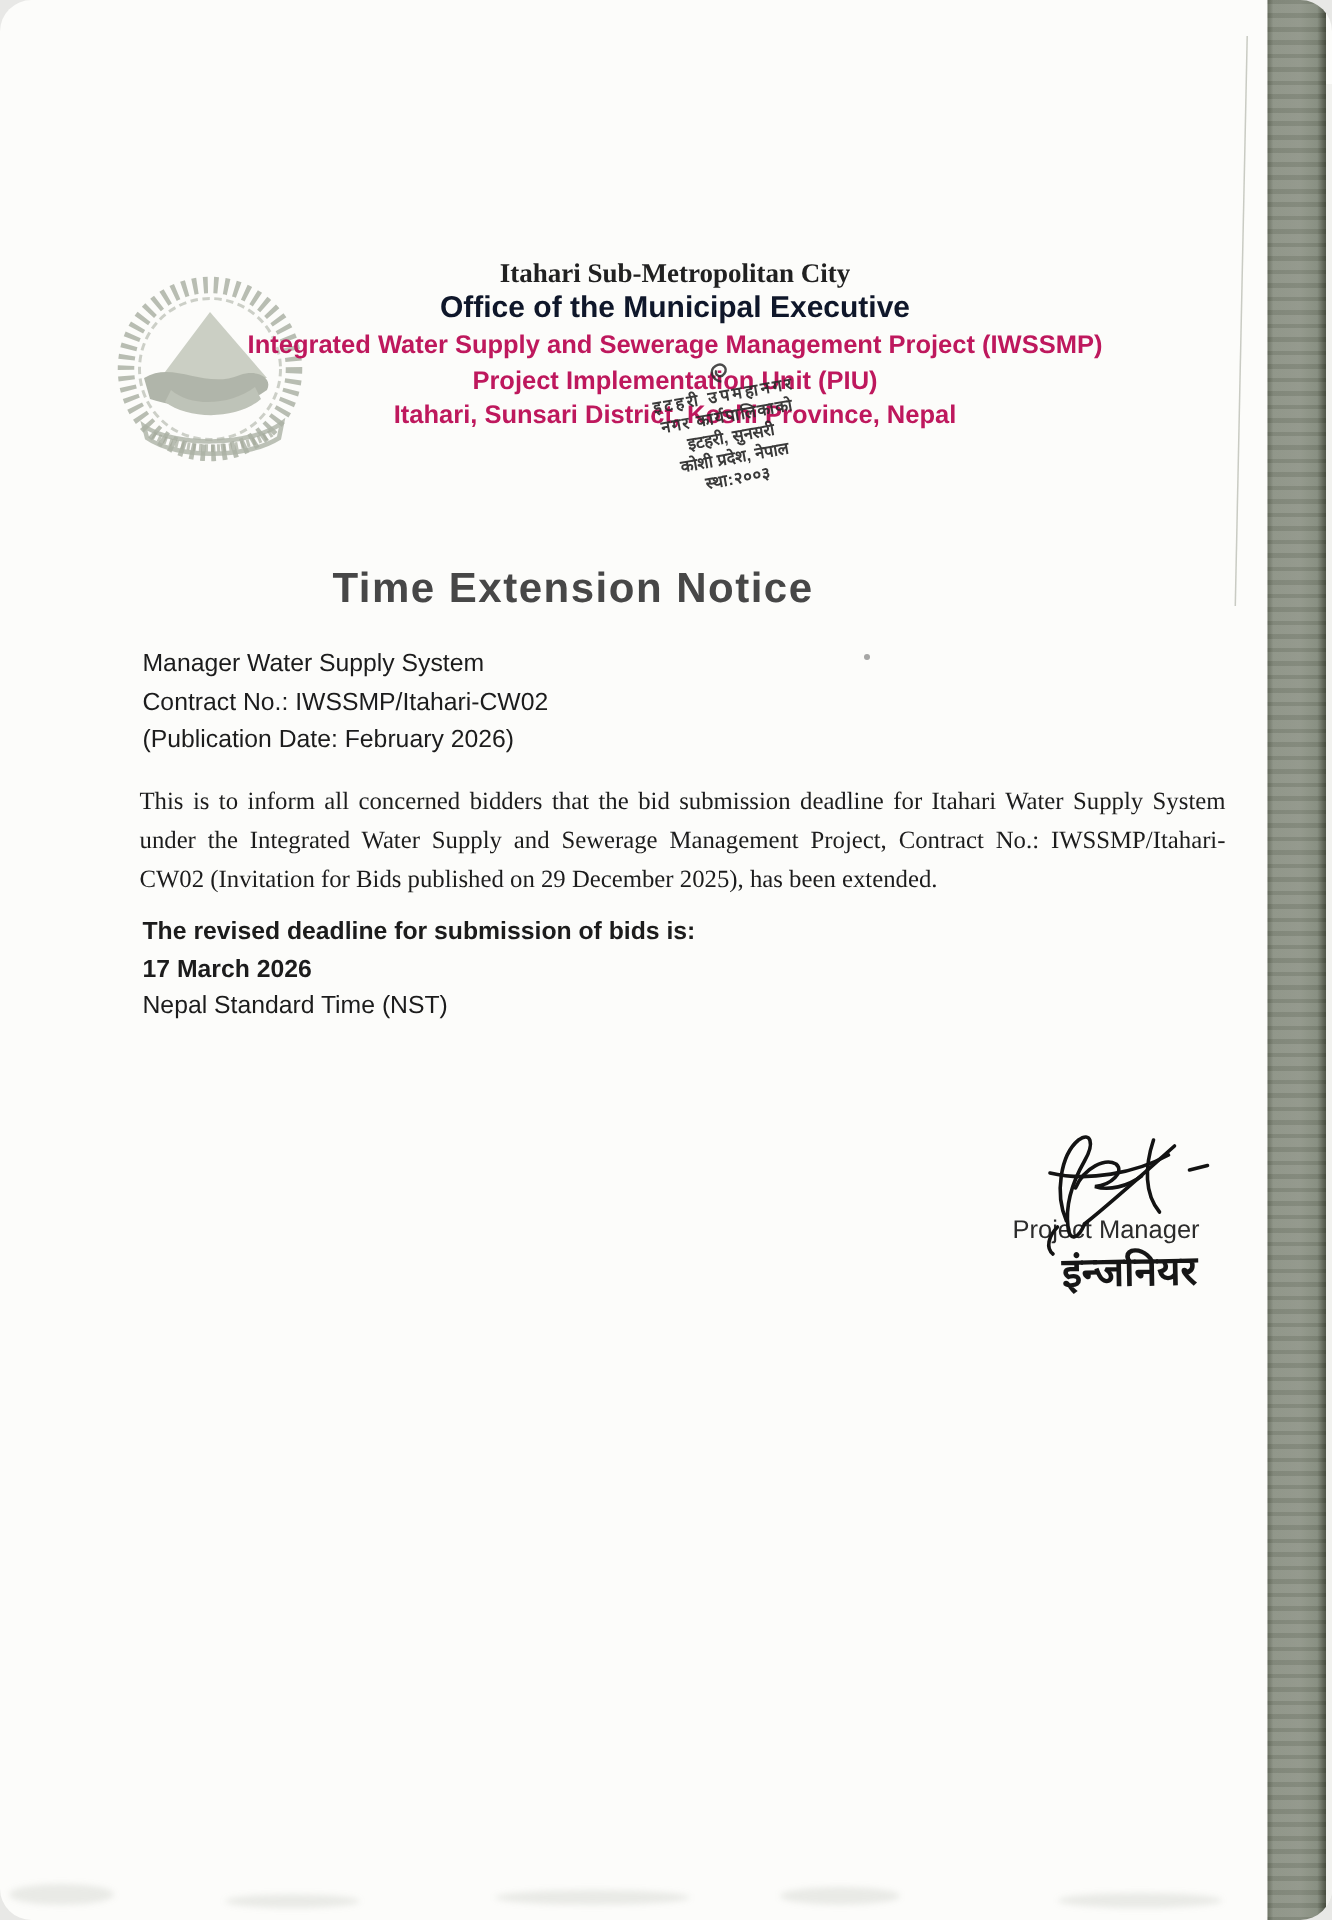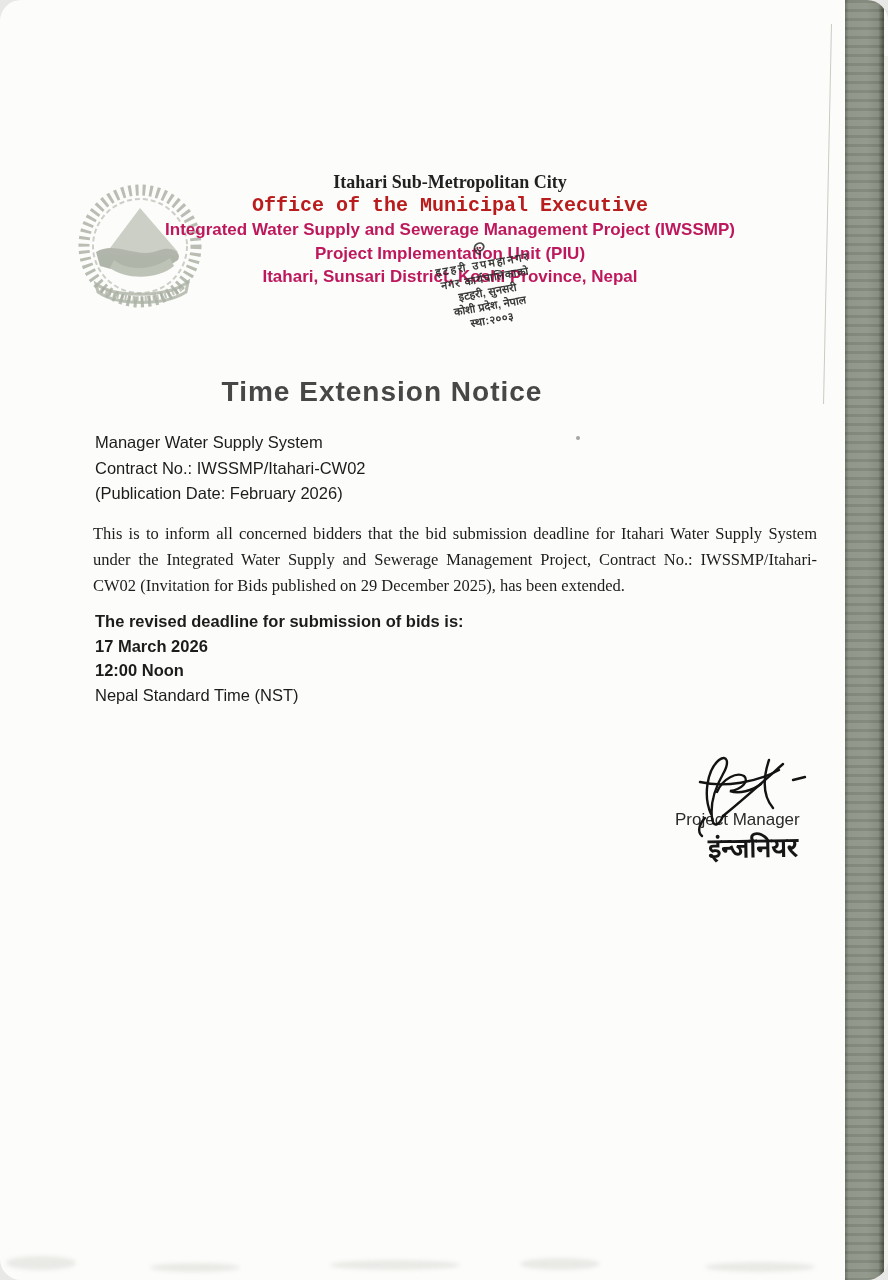--- a/index.html
+++ b/index.html
@@ -4,21 +4,21 @@
 <style>
   html,body{margin:0;padding:0;background:#e8e8e6;}
   .page{
     position:relative;width:888px;height:1280px;margin:0 auto;
     background:#fcfcfa;overflow:hidden;
     font-family:"Liberation Sans",sans-serif;color:#1c1c1c;border-radius:21px;
   }
   
   .header{position:absolute;left:30px;top:171px;width:840px;text-align:center;z-index:2;}
   .hdr-city{font-family:"Liberation Serif",serif;font-weight:bold;font-size:18px;line-height:22px;color:#212121;}
-  .hdr-office{font-weight:bold;font-size:20px;line-height:25px;color:#b91c1c;font-family:Liberation Mono, monospace;}
+  .hdr-office{font-weight:bold;font-size:20px;line-height:25px;color:#0f172a;}
   .hdr-project,.hdr-unit,.hdr-address{font-weight:bold;font-size:17px;line-height:23.5px;color:#be185d;}
   
   .emblem{position:absolute;left:66px;top:180px;width:152px;height:148px;opacity:.8;z-index:1;}
   
   .round-stamp{
     position:absolute;left:396px;top:240px;width:180px;z-index:3;
     transform:rotate(-10deg);text-align:center;color:#2a2a2a;
   }
   .round-stamp .stamp-flower{display:block;margin:0 auto 1px auto;}
   .round-stamp div{font-weight:bold;font-size:11px;line-height:14px;white-space:nowrap;opacity:.92;}
@@ -106,21 +106,20 @@
     <div>Manager Water Supply System</div>
     <div>Contract No.: IWSSMP/Itahari-CW02</div>
     <div>(Publication Date: February 2026)</div>
   </div>
 
   <div class="para1">This is to inform all concerned bidders that the bid submission deadline for Itahari Water Supply System under the Integrated Water Supply and Sewerage Management Project, Contract No.: IWSSMP/Itahari-CW02 (Invitation for Bids published on 29 December 2025), has been extended.</div>
 
   <div class="deadline">
     <div class="b">The revised deadline for submission of bids is:</div>
     <div class="b">17 March 2026</div>
-    <div class="b">12:00 Noon</div>
     <div>Nepal Standard Time (NST)</div>
   </div>
 
 
   <svg class="sig-svg" width="170" height="92" viewBox="0 0 170 92" aria-hidden="true">
     <g fill="none" stroke="#131313" stroke-width="2.4" stroke-linecap="round">
       <path d="M58 66 C50 48 54 22 66 12 C74 6 77 14 70 26 C62 40 57 54 59 70 C60 80 66 78 70 68"></path>
       <path d="M64 44 C70 30 84 24 91 28 C97 33 88 42 77 43 C86 46 99 43 108 36"></path>
       <path d="M47 34 C72 40 104 34 126 22"></path>
       <path d="M70 68 C90 52 112 32 130 16"></path>

